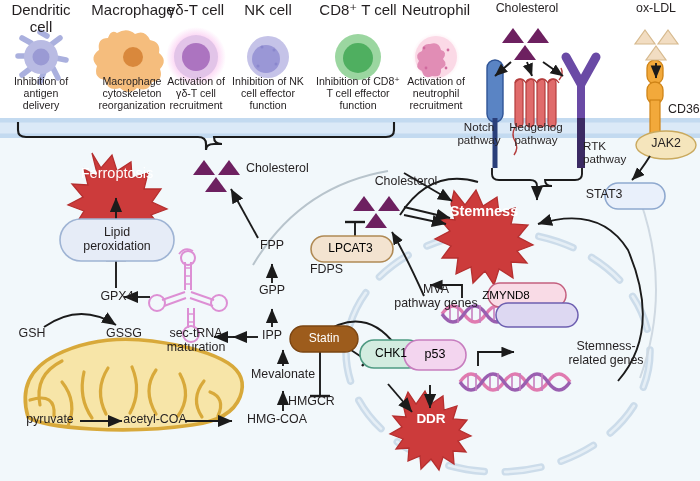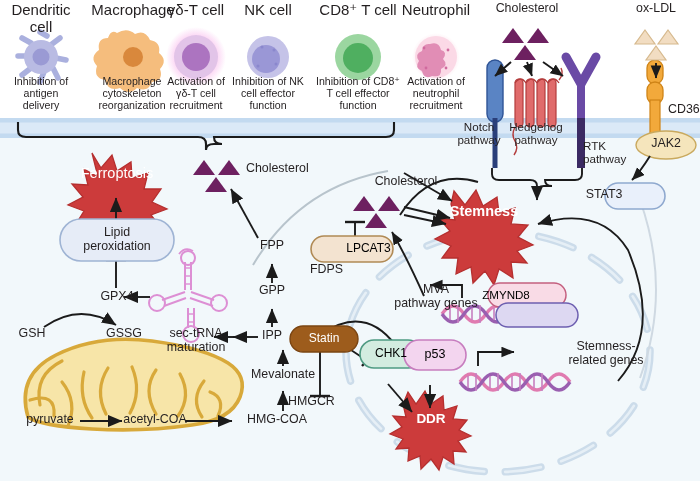--- a/index.html
+++ b/index.html
@@ -388,21 +388,21 @@
   <div class="txt lbl-node" style="left:282px;top:263px;margin-left:28px;">FDPS</div>
   <div class="txt ctr lbl-node" style="left:272px;top:284px;">GPP</div>
   <div class="txt ctr lbl-node" style="left:272px;top:329px;">IPP</div>
   <div class="txt ctr lbl-node" style="left:283px;top:368px;">Mevalonate</div>
   <div class="txt lbl-node" style="left:288px;top:395px;">HMGCR</div>
   <div class="txt ctr lbl-node" style="left:277px;top:413px;">HMG-COA</div>
   <div class="txt ctr lbl-node" style="left:155px;top:413px;">acetyl-COA</div>
   <div class="txt ctr lbl-node" style="left:50px;top:413px;">pyruvate</div>
 
   <div class="pill lbl-node" style="left:290px;top:326px;width:68px;height:26px;color:#ffffff;font-size:12px;">Statin</div>
-  <div class="pill lbl-node" style="left:311px;top:236px;width:103px;height:26px;font-size:12px;padding-left:12px;">LPCAT3</div>
+  <div class="pill lbl-node" style="left:293px;top:236px;width:103px;height:26px;font-size:12px;padding-left:12px;">LPCAT3</div>
   <div class="pill lbl-node" style="left:360px;top:340px;width:62px;height:28px;font-size:12px;">CHK1</div>
   <div class="pill lbl-node" style="left:404px;top:340px;width:62px;height:30px;font-size:12.5px;">p53</div>
   <div class="pill" style="left:467px;top:283px;width:78px;height:24px;font-size:11.6px;">ZMYND8</div>
 
   <div class="txt ctr lbl-node" style="left:436px;top:283px;text-align:center;">MVA
 pathway genes</div>
   <div class="txt ctr lbl-node" style="left:578px;top:340px;text-align:center;margin-left:28px;">Stemness-
 related genes</div>
 
   <div class="txt ctr lbl-node" style="left:437px;top:283px;opacity:0;"></div>

